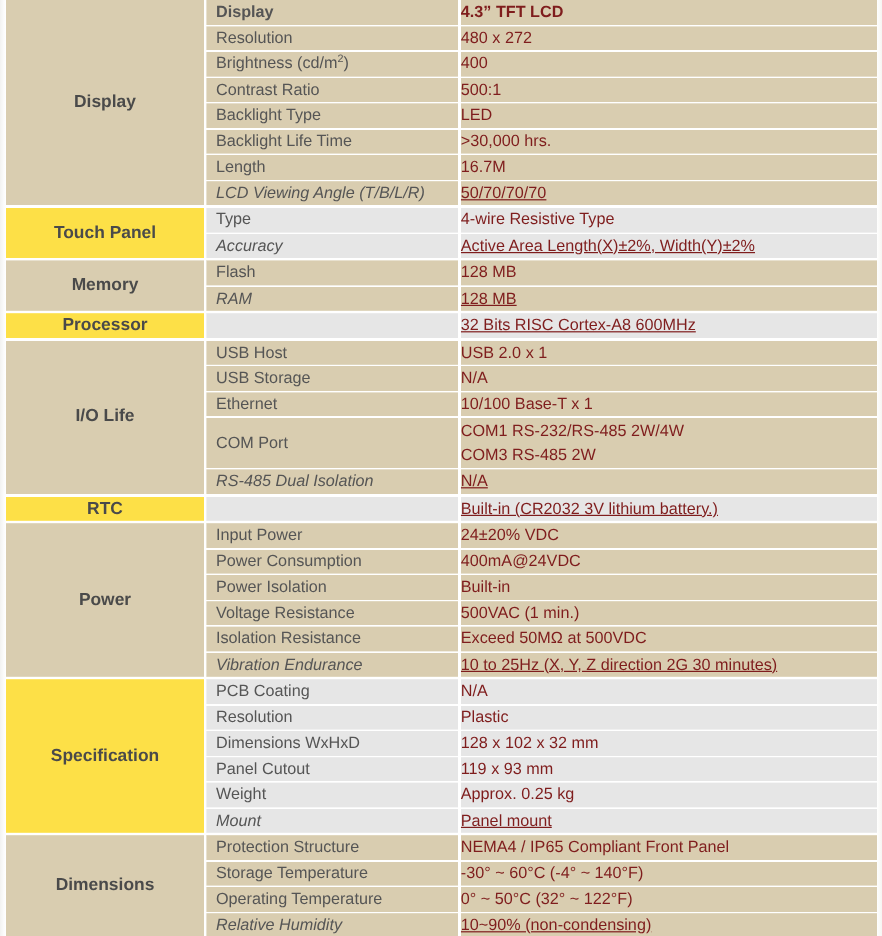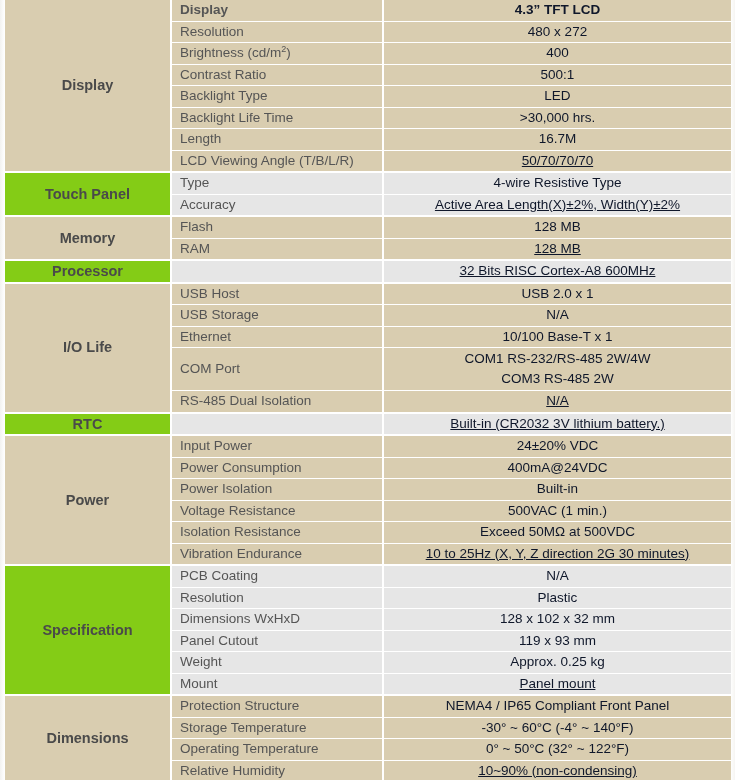--- a/index.html
+++ b/index.html
@@ -57,43 +57,43 @@
 
   
   td.group-cell {
     text-align: center;
     font-weight: bold;
     font-size: 14.5px;
     color: #4a4a4a;
     border-right: 2px solid #ffffff;
   }
   tr.band-tan td.group-cell { background: #d9cdb0; }
-  tr.band-gray td.group-cell { background: #84cc16; }
+  tr.band-gray td.group-cell { background: #fde047; }
 
   td.label-cell {
     text-align: left;
     padding-left: 8px;
     font-size: 13.5px;
     color: #555555;
     border-right: 2px solid #ffffff;
     border-bottom: 1px solid #ffffff;
   }
   td.value-cell {
-    text-align: center;
+    text-align: left;
     font-size: 13.5px;
-    color: #0f172a;
+    color: #7f1d1d;
     border-bottom: 1px solid #ffffff;
   }
   
   tr.band-start td {
     border-top: 2px solid #ffffff;
   }
   tr.first-row td { border-top: none; font-weight: bold; }
 
-  td.label-cell.no-rule { border-bottom: none; }
+  td.label-cell.no-rule { border-bottom: none; font-style: italic; }
   td.value-cell.no-rule { border-bottom: none; text-decoration: underline; }
 
   td.value-multiline {
     white-space: normal;
     line-height: 20px;
     padding: 1px 0;
   }
   .ml-line { display: block; }
 
   sup {

